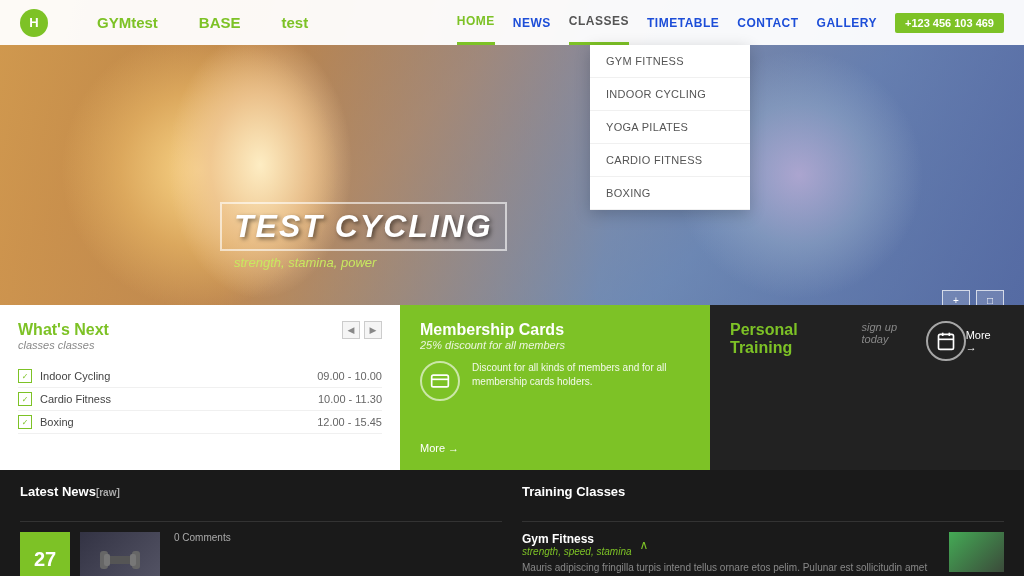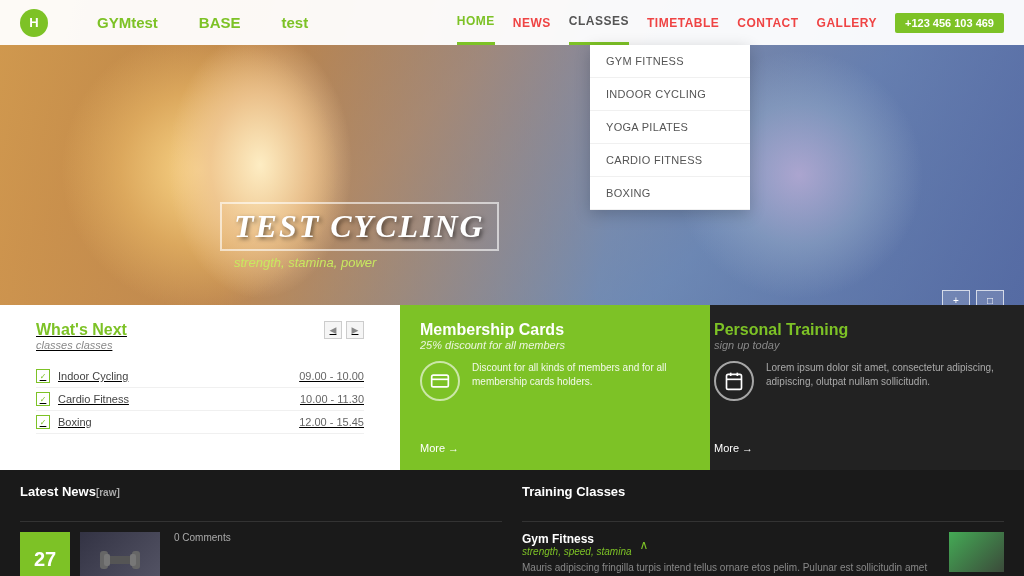--- a/index.html
+++ b/index.html
@@ -35,21 +35,21 @@
     .nav {
       display: flex;
       align-items: center;
       gap: 18px;
       height: 100%;
       text-align: center;
     }
     .nav-item {
       font-size: 12px;
       font-weight: bold;
-      color: #ef4444;
+      color: #1d4ed8;
       cursor: pointer;
       height: 100%;
       display: flex;
       align-items: center;
       letter-spacing: 0.5px;
       position: relative;
     }
     .nav-item.active {
       color: #7dc226;
       border-bottom: 3px solid #7dc226;
@@ -105,21 +105,20 @@
       color: white;
     }
     .hero-title {
       font-size: 32px;
       font-weight: 900;
       letter-spacing: 2px;
       text-shadow: 2px 2px 4px rgba(0,0,0,0.5);
       font-style: italic;
       border: 2px solid rgba(255,255,255,0.6);
       padding: 4px 12px;
-      font-family: Liberation Serif, serif;
     }
     .hero-subtitle {
       font-size: 13px;
       color: #c8e860;
       font-style: italic;
       margin-top: 4px;
       padding-left: 14px;
     }
     
     .slider-controls {
@@ -141,22 +140,21 @@
     .cards-section {
       position: absolute;
       top: 305px;
       left: 0; right: 0;
       height: 165px;
       display: flex;
     }
     .whats-next {
       background: white;
       flex: 0 0 400px;
-      padding: 16px 36px;
-      text-decoration: underline;
+      padding: 16px 18px;
     }
     .whats-next-header {
       display: flex;
       justify-content: space-between;
       align-items: flex-start;
       margin-bottom: 4px;
     }
     .whats-next-title {
       font-size: 16px;
       font-weight: bold;
@@ -217,23 +215,23 @@
       align-self: flex-start;
       margin-top: 8px;
       font-size: 11px;
       color: white;
       cursor: pointer;
     }
 
     .personal-training {
       background: #222;
       flex: 1;
-      padding: 16px 4px;
-      display: flex;
-      flex-direction: column;
+      padding: 16px 20px;
+      display: flex;
+      flex-direction: row;
     }
     .pt-title { font-size: 16px; font-weight: bold; color: #7dc226; }
     .pt-sub { font-size: 11px; color: #888; font-style: italic; margin-bottom: 10px; }
     .pt-body { display: flex; gap: 12px; flex: 1; }
     .pt-text { font-size: 10px; color: #aaa; line-height: 1.4; }
 
     
     .bottom-section {
       position: absolute;
       top: 470px;
@@ -389,21 +387,20 @@
     <div class="pt-sub">sign up today</div>
     <div class="pt-body">
       <div class="card-icon-circle">
         <svg width="20" height="20" viewBox="0 0 24 24" fill="none" stroke="white" stroke-width="2">
           <rect x="3" y="4" width="18" height="18" rx="2"></rect>
           <line x1="16" y1="2" x2="16" y2="6"></line>
           <line x1="8" y1="2" x2="8" y2="6"></line>
           <line x1="3" y1="10" x2="21" y2="10"></line>
         </svg>
       </div>
-      <div class="pt-text">Lorem ipsum dolor sit amet, consectetur adipiscing, adipiscing, olutpat nullam sollicitudin.</div>
     </div>
     <div class="more-btn">More →</div>
   </div>
 </div>
 
 <div class="bottom-section">
 
   <div class="latest-news">
     <div class="section-title">
       <span>Latest News</span><span style="color:#aaa;font-size:10px;">[raw]</span>

